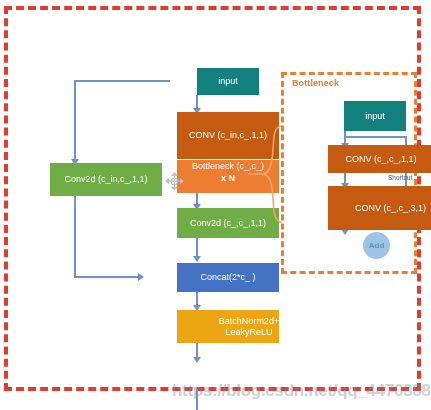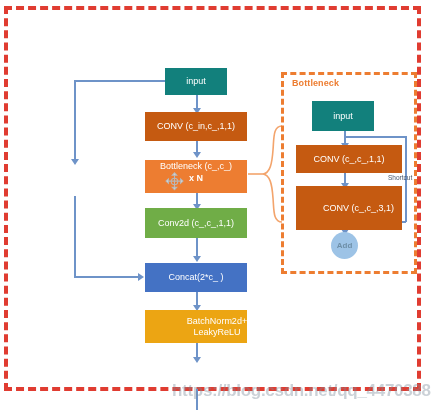--- a/index.html
+++ b/index.html
@@ -52,20 +52,21 @@
     box-sizing: border-box;
     display: flex;
     align-items: center;
     justify-content: center;
     text-align: center;
     color: #ffffff;
     font-size: 9px;
     line-height: 11px;
     padding: 1px 2px;
     white-space: pre-line;
+    margin-left: 32px;
   }
   .node.teal   { background: #12807C; }
   .node.conv   { background: #C55A11; }
   .node.bneck  { background: #ED7D31; }
   .node.green  { background: #70AD47; }
   .node.blue   { background: #4472C4; }
   .node.yellow { background: #ECA513; padding-left: 44px; }
   .node.add {
     background: #9DC3E6;
     border-radius: 50%;
@@ -159,21 +160,21 @@
   <div class="arrow-down" style="left:70.5px; top:159px;"></div>
 
   <div class="vline" style="left:74px; top:196px; height:81px;"></div>
   <div class="hline" style="left:74px; top:276px; width:66px;"></div>
   <div class="arrow-right" style="left:138px; top:272.5px;"></div>
 
   <div class="node teal" style="left:165px; top:68px; width:62px; height:27px;">
     <span>input</span>
   </div>
 
-  <div class="node conv" style="left:145px; top:112px; width:102px; height:29px;">
+  <div class="node conv" style="left:145px; top:112px; width:102px; height:47px;">
     <span>CONV (c_in,c_,1,1)</span>
   </div>
 
   <div class="node bneck" style="left:145px; top:160px; width:102px; height:33px; flex-direction:column; justify-content:flex-start; gap:1px;">
     <span>Bottleneck (c_,c_)</span>
     <span style="font-weight:bold;">x N</span>
   </div>
 
   <svg class="move-cursor" viewBox="0 0 20 20" style="left:165px; top:172px;">
     <g stroke="#b8b8b8" stroke-width="1.1" fill="none">
@@ -183,20 +184,23 @@
       <path d="M10 18.6 L7.6 16 L12.4 16 Z" fill="#dddddd"></path>
       <path d="M1.0 9.6 L3.6 7.2 L3.6 12 Z" fill="#dddddd"></path>
       <path d="M19.0 9.6 L16.4 7.2 L16.4 12 Z" fill="#dddddd"></path>
     </g>
   </svg>
 
   <div class="node green" style="left:145px; top:208px; width:102px; height:30px;">
     <span>Conv2d (c_,c_,1,1)</span>
   </div>
 
+  <div class="node green" style="left:18px; top:163px; width:112px; height:33px;">
+    <span>Conv2d (c_in,c_,1,1)</span>
+  </div>
 
   <div class="node blue" style="left:145px; top:263px; width:102px; height:29px;">
     <span>Concat(2*c_ )</span>
   </div>
 
   <div class="node yellow" style="left:145px; top:310px; width:102px; height:33px;">
     <span>BatchNorm2d+
 LeakyReLU</span>
   </div>
 

